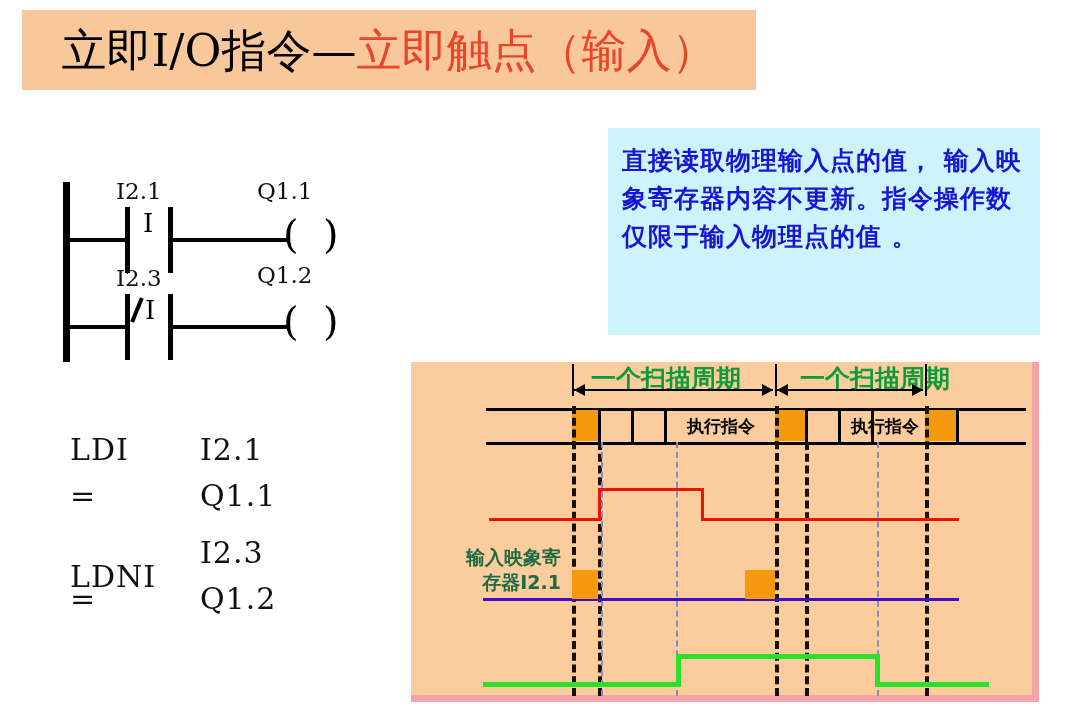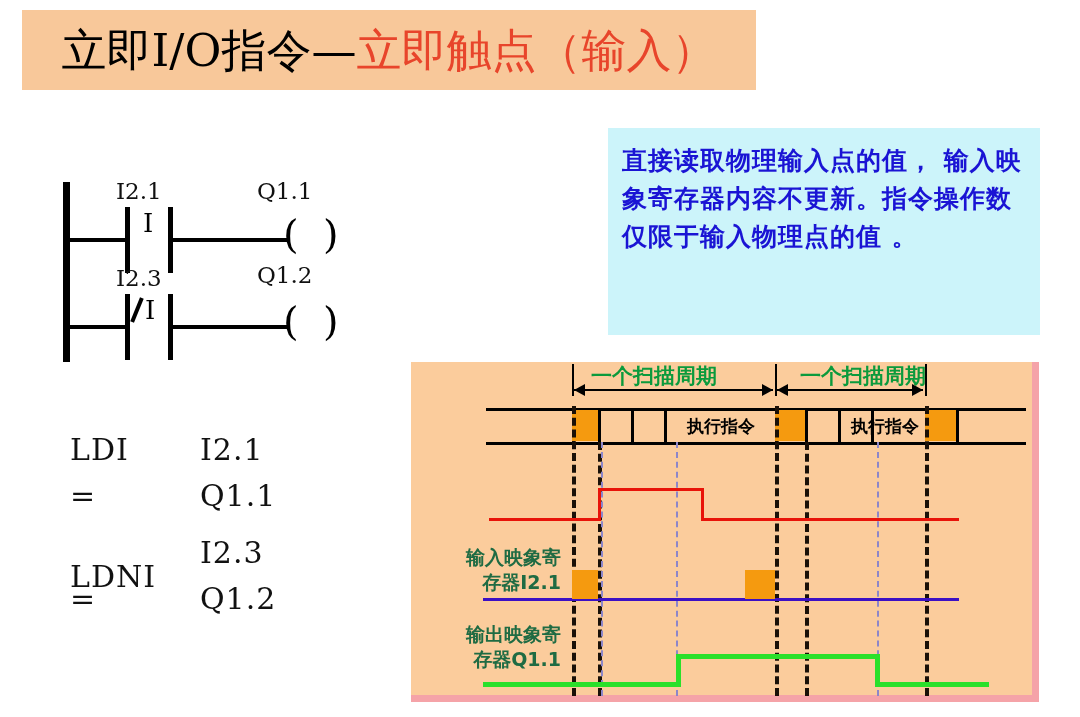--- a/index.html
+++ b/index.html
@@ -91,21 +91,21 @@
   .tl-label{
     position:absolute;
     font-family:"DejaVu Sans","Liberation Sans",sans-serif;
     font-size:19px;color:#1f6b43;font-weight:bold;
     line-height:25px;white-space:pre;text-align:right;
     letter-spacing:0px;
   }
   .cyc-label{
     position:absolute;
     font-family:Liberation Mono, monospace;
-    font-size:21px;font-weight:bold;color:#0b9a3c;
+    font-size:25px;font-weight:bold;color:#0b9a3c;
     white-space:nowrap;
   }
   .exec-label{
     position:absolute;
     font-family:"DejaVu Sans","Liberation Sans",sans-serif;
     font-size:17px;font-weight:bold;color:#000;
     white-space:nowrap;
   }
   .hline{position:absolute;background:#000;height:3px;}
   .vtick{position:absolute;background:#000;width:3px;}
@@ -237,20 +237,18 @@
   <div class="sig sig-red" style="left:187px;top:126px;width:106px;height:3px;"></div>
   <div class="sig sig-red" style="left:290px;top:126px;width:3px;height:33px;"></div>
   <div class="sig sig-red" style="left:290px;top:156px;width:258px;height:3px;"></div>
 
   <div class="tl-label" style="left:0px;top:183px;width:150px;">输入映象寄
 存器I2.1</div>
   <div class="sig sig-blue" style="left:72px;top:236px;width:476px;height:3px;"></div>
   <div class="orange" style="left:161px;top:208px;width:26px;height:29px;"></div>
   <div class="orange" style="left:334px;top:208px;width:30px;height:29px;"></div>
 
-  <div class="tl-label" style="left:0px;top:260px;width:150px;">输出映象寄
-存器Q1.1</div>
   <div class="sig sig-green" style="left:72px;top:320px;width:196px;height:5px;"></div>
   <div class="sig sig-green" style="left:265px;top:292px;width:5px;height:33px;"></div>
   <div class="sig sig-green" style="left:265px;top:292px;width:204px;height:5px;"></div>
   <div class="sig sig-green" style="left:464px;top:292px;width:5px;height:33px;"></div>
   <div class="sig sig-green" style="left:464px;top:320px;width:114px;height:5px;"></div>
 </div>
 
 </body></html>

